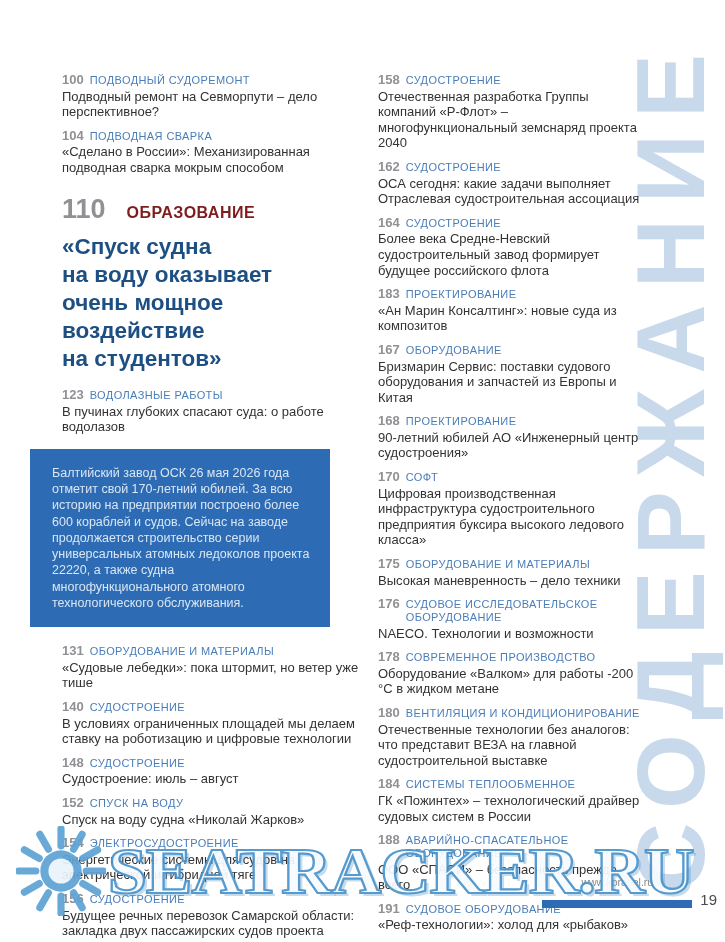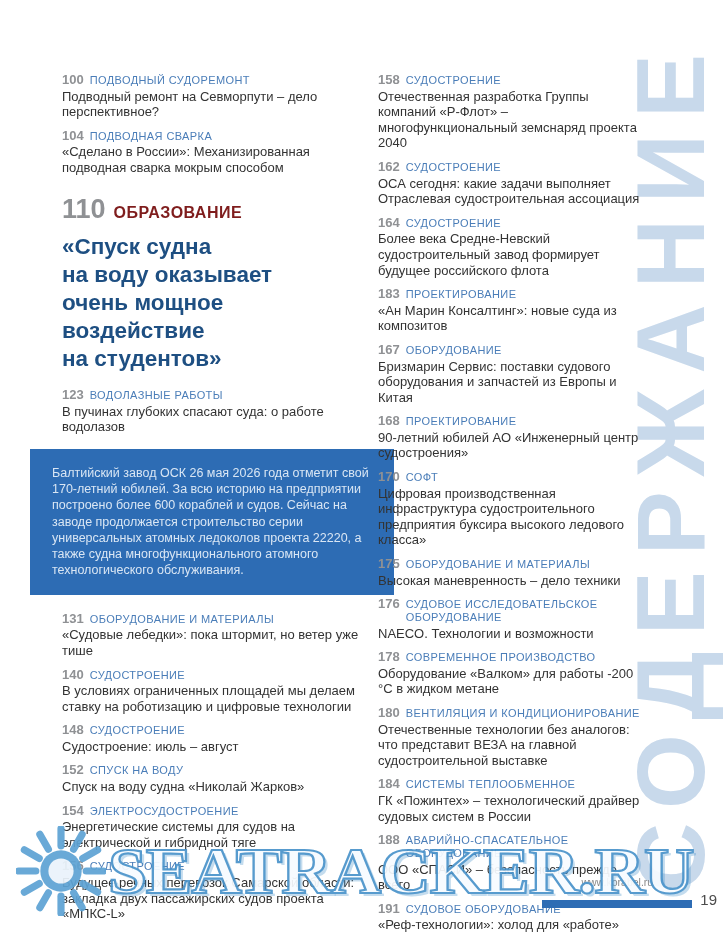--- a/index.html
+++ b/index.html
@@ -29,36 +29,36 @@
   .col-left  { left:62px;  width:300px; }
   .col-right { left:378px; width:268px; }
 
   .entry { margin-bottom:8px; }
   .entry-head{ display:flex; gap:6px; align-items:baseline; line-height:1.2; }
   .entry-number{ font-weight:bold; font-size:13px; color:#8f9194; flex:0 0 auto; }
   .entry-category{ font-size:11px; color:#4a7db8; letter-spacing:0.4px; }
   .entry-title{ font-size:13px; color:#333333; line-height:1.2; margin-top:1px; }
 
   .feature{ margin-top:18px; margin-bottom:14px; }
-  .feature-head{ display:flex; gap:8px; align-items:baseline; }
+  .feature-head{ display:flex; gap:21px; align-items:baseline; }
   .feature-number{ font-size:27px; font-weight:bold; color:#8f9194; }
   .feature-category{ font-size:16px; font-weight:bold; color:#7f1d1d; letter-spacing:0.5px; }
   .feature-headline{
     margin-top:8px;
     font-size:22.5px;
     font-weight:bold;
     color:#1e4f82;
     line-height:1.25;
     white-space:pre-line;
   }
 
   .callout{
     background:#2d6cb4;
     margin:14px 0 16px -32px;
-    width:364px;
+    width:300px;
     padding:16px 18px 16px 22px;
   }
   .callout-text{
     color:#d9e6f4;
     font-size:12.5px;
     line-height:1.3;
   }
 
   
   .watermark{
@@ -299,21 +299,21 @@
       <span class="entry-category">АВАРИЙНО-СПАСАТЕЛЬНОЕ ОБОРУДОВАНИЕ</span>
     </div>
     <div class="entry-title">ООО «СПАСИ» – безопасность прежде всего</div>
   </div>
 
   <div class="entry">
     <div class="entry-head">
       <span class="entry-number">191</span>
       <span class="entry-category">СУДОВОЕ ОБОРУДОВАНИЕ</span>
     </div>
-    <div class="entry-title">«Реф-технологии»: холод для «работе»</div>
+    <div class="entry-title">«Реф-технологии»: холод для «рыбаков»</div>
   </div>
 
   <div class="entry">
     <div class="entry-head">
       <span class="entry-number">194</span>
       <span class="entry-category">ТЕПЛООБМЕННОЕ ОБОРУДОВАНИЕ</span>
     </div>
 
   </div>
 </div>

